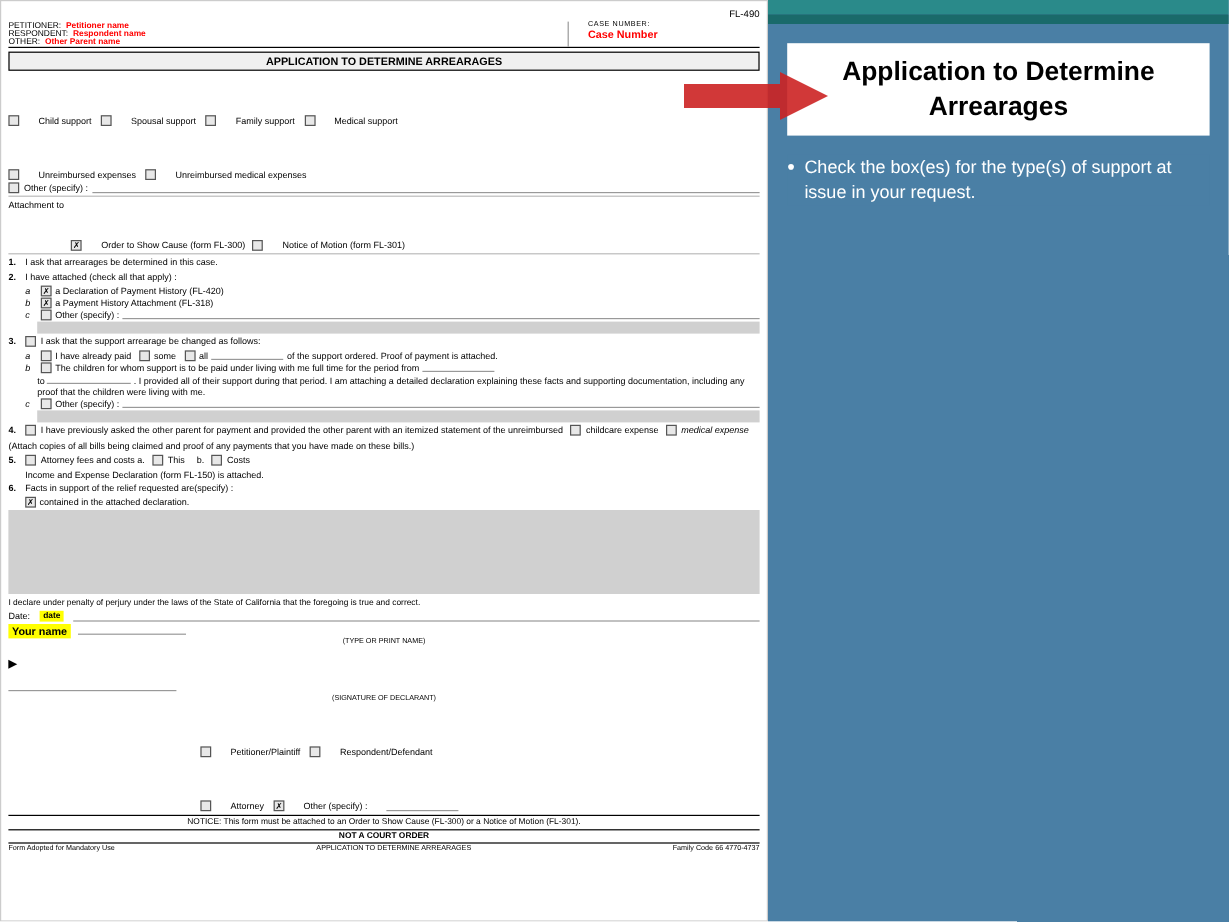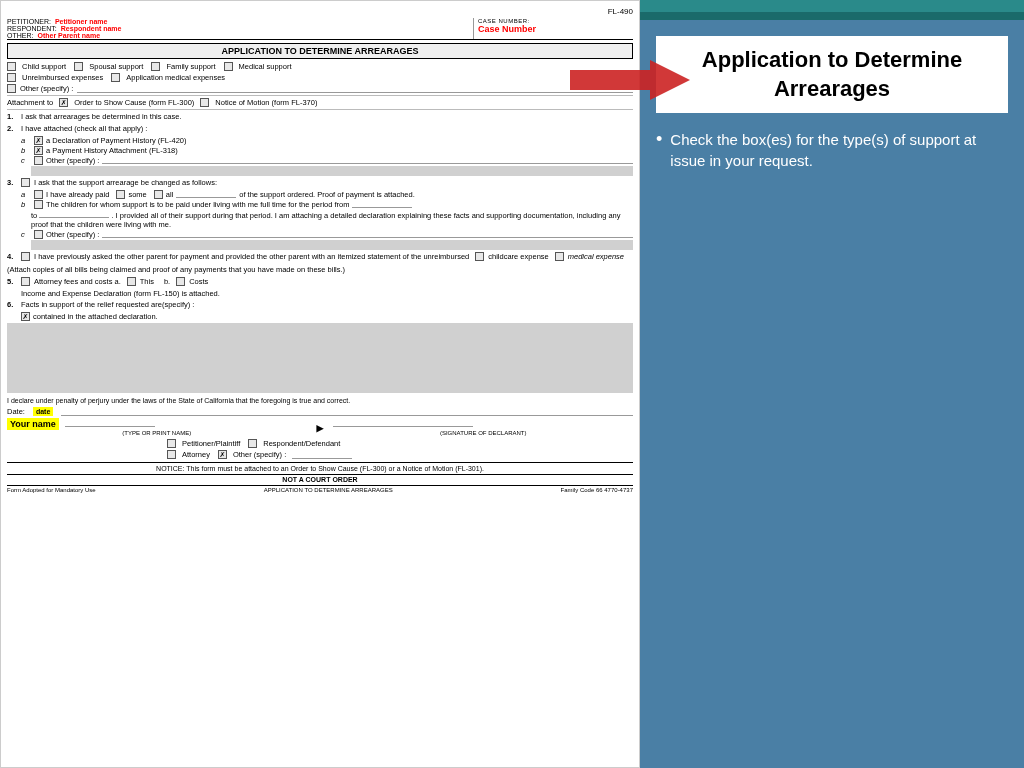--- a/index.html
+++ b/index.html
@@ -77,21 +77,21 @@
     }
 
     .petitioner-block .value {
       color: red;
       font-weight: bold;
     }
 
     .case-block {
       width: 160px;
       border-left: 1px solid #999;
-      padding-left: 4px;
+      padding-left: 16px;
     }
 
     .case-label {
       font-size: 6px;
       text-transform: uppercase;
       letter-spacing: 0.5px;
     }
 
     .case-value {
       color: red;
@@ -113,21 +113,22 @@
       display: flex;
       align-items: center;
       gap: 8px;
       margin-bottom: 2px;
       flex-wrap: wrap;
     }
 
     .cb-item {
       display: flex;
       align-items: center;
-      gap: 6px;
+      gap: 16px;
+      margin-top: 34px;
     }
 
     .cb-box {
       width: 9px;
       height: 9px;
       border: 1px solid #555;
       display: inline-flex;
       align-items: center;
       justify-content: center;
       font-size: 7px;
@@ -144,21 +145,21 @@
       font-size: 7.5px;
     }
 
     .section-line {
       border-bottom: 1px solid #bbb;
       margin: 2px 0;
     }
 
     .attachment-row {
       display: flex;
-      align-items: flex-end;
+      align-items: flex-start;
       gap: 6px;
       margin-bottom: 2px;
       font-size: 7.5px;
     }
 
     .numbered-item {
       display: flex;
       gap: 4px;
       margin-bottom: 3px;
       font-size: 7.5px;
@@ -212,20 +213,21 @@
     .perjury-line {
       font-size: 7px;
       margin-top: 4px;
       margin-bottom: 3px;
     }
 
     .signature-area {
       display: flex;
       gap: 10px;
       margin-top: 3px;
+      flex-direction: column;
     }
 
     .sig-left {
       flex: 1;
     }
 
     .sig-right {
       flex: 1;
     }
 
@@ -340,40 +342,40 @@
     </div>
   </div>
 
   <div class="checkbox-row">
     <div class="cb-item">
       <div class="cb-box"></div>
       <span class="cb-label">Unreimbursed expenses</span>
     </div>
     <div class="cb-item">
       <div class="cb-box"></div>
-      <span class="cb-label">Application medical expenses</span>
+      <span class="cb-label">Unreimbursed medical expenses</span>
     </div>
   </div>
   <div style="display:flex; align-items:center; gap:4px; font-size:7.5px; margin-bottom:2px;">
     <div class="cb-box"></div>
     <span>Other (specify) :</span>
     <span class="fill-line" style="flex:1;"></span>
   </div>
 
   <div class="section-line"></div>
 
   <div class="attachment-row">
     <span>Attachment to</span>
     <div class="cb-item">
       <div class="cb-box checked"></div>
       <span class="cb-label">Order to Show Cause (form FL-300)</span>
     </div>
     <div class="cb-item">
       <div class="cb-box"></div>
-      <span class="cb-label">Notice of Motion (form FL-370)</span>
+      <span class="cb-label">Notice of Motion (form FL-301)</span>
     </div>
   </div>
 
   <div class="section-line"></div>
 
   <div class="numbered-item">
     <span class="num">1.</span>
     <span>I ask that arrearages be determined in this case.</span>
   </div>
 

